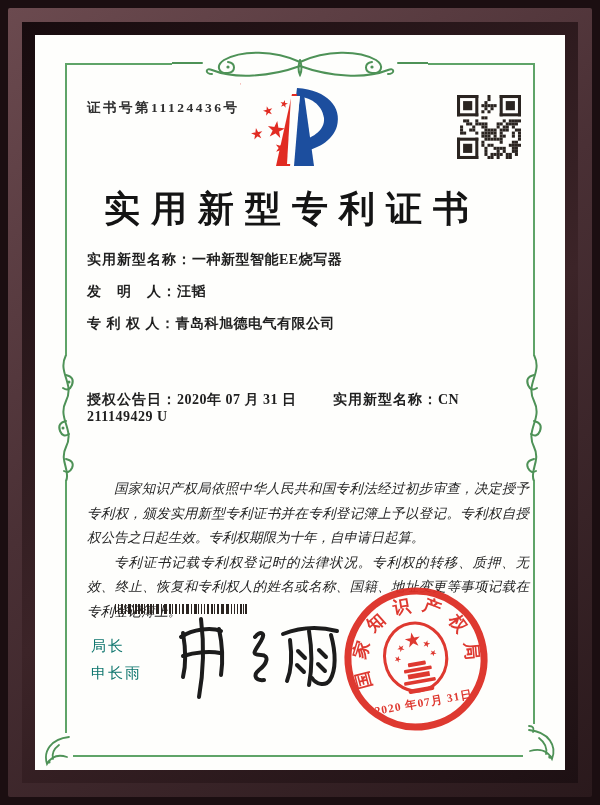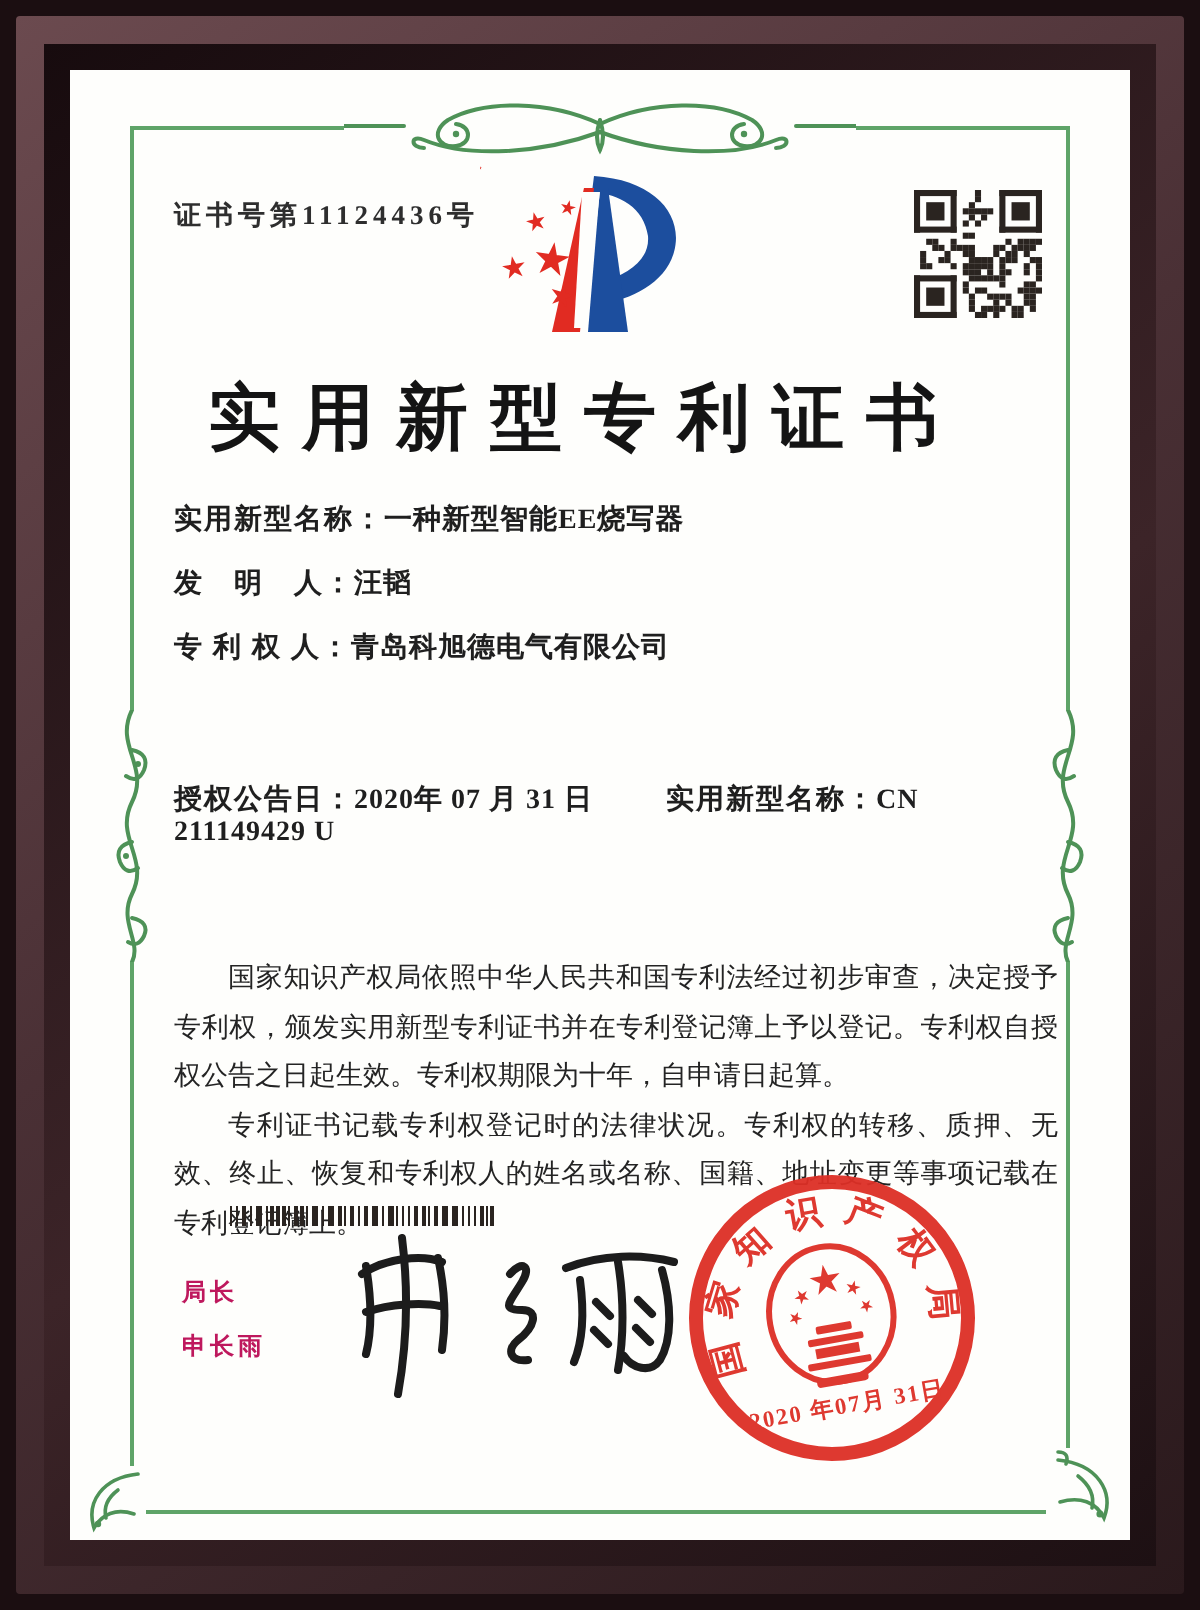--- a/index.html
+++ b/index.html
@@ -29,26 +29,26 @@
   .title { position:absolute; left:0; right:16px; top:150px; text-align:center;
     font-size:36px; font-weight:bold; letter-spacing:11px; color:#141414; }
 
   .fields { position:absolute; left:52px; right:36px; top:216px; font-size:14px;
     color:#1f1f1f; font-weight:700; }
   .field-row { height:32px; letter-spacing:0.5px; }
   .field-label { letter-spacing:1px; }
   .grant-left { display:inline-block; width:242px;margin-top:44px; }
 
   .paras { position:absolute; left:52px; right:36px; top:442px; font-size:13.5px;
-    line-height:1.82; color:#242424; text-align:justify; }
+    line-height:1.82; color:#242424; text-align:justify; font-style:italic; }
   .paras p { margin:0; text-indent:2em; }
 
   .barcode { position:absolute; left:80px; top:565px; width:135px; height:10px; }
-  .director { position:absolute; left:56px; top:598px; font-size:12px; line-height:27px;
-    color:#be185d; font-weight:700; letter-spacing:2px; font-style:normal; }
+  .director { position:absolute; left:56px; top:598px; font-size:15px; line-height:27px;
+    color:#0f766e; font-weight:400; letter-spacing:2px; font-style:normal; }
   .signature { position:absolute; left:128px; top:572px; width:195px; height:100px; }
 
   .seal { position:absolute; left:305px; top:548px; width:152px; height:152px;
     transform:rotate(-10deg); opacity:0.95; }
 </style>
 </head>
 <body>
 
 <div class="page">
  <div class="frame-mid">

